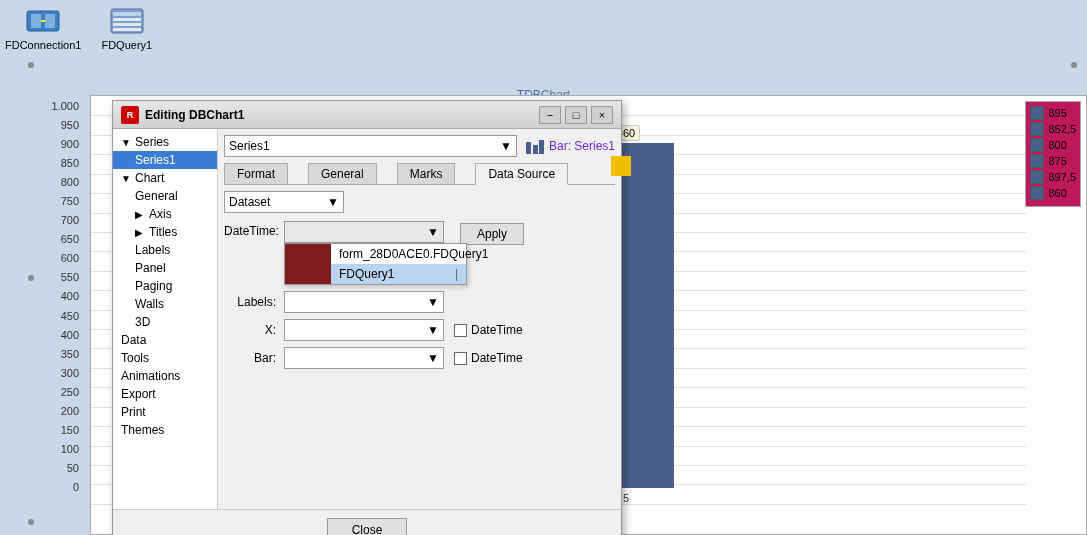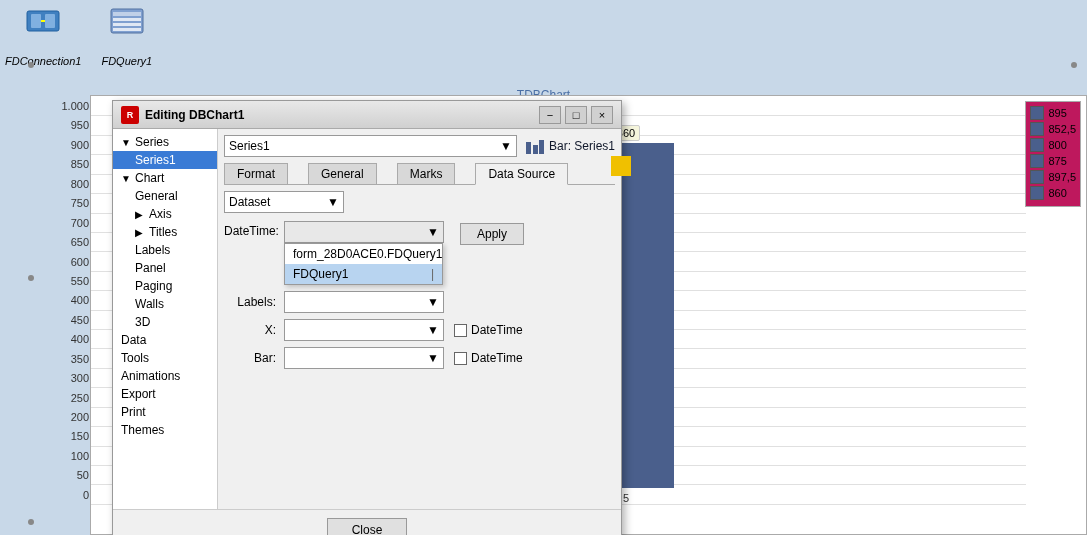--- a/index.html
+++ b/index.html
@@ -40,22 +40,21 @@
       left: 5px;
       display: flex;
       gap: 20px;
       align-items: flex-start;
     }
 
     .component-item {
       display: flex;
       flex-direction: column;
       align-items: center;
-      gap: 18px;
-      font-style: italic;
+      gap: 2px;
     }
 
     .component-icon {
       width: 40px;
       height: 32px;
       display: flex;
       align-items: center;
       justify-content: center;
     }
 
@@ -79,25 +78,25 @@
       background: white;
       border: 1px solid #aaa;
     }
 
     
     .y-axis {
       position: absolute;
       top: 95px;
       left: 0;
       width: 90px;
-      bottom: 4px;
+      bottom: 12px;
       display: flex;
       flex-direction: column;
       justify-content: space-between;
-      padding: 5px 1px 30px 5px;
+      padding: 5px 11px 30px 5px;
       align-items: flex-end;
     }
 
     .y-label {
       font-size: 11px;
       color: #333;
     }
 
     
     .chart-inner {
@@ -285,21 +284,21 @@
       display: flex;
       align-items: center;
       justify-content: space-between;
       cursor: pointer;
     }
 
     .series-type {
       display: flex;
       align-items: center;
       gap: 4px;
-      color: #0f172a;
+      color: #6d28d9;
       font-size: 12px;
     }
 
     
     .dataset-row {
       display: flex;
       align-items: center;
       gap: 6px;
       margin-bottom: 8px;
     }
@@ -652,21 +651,21 @@
         </div>
 
         <div style="display:flex; align-items:flex-start; margin-bottom:8px; position:relative;">
           <div style="width:60px; text-align:right; padding-top:3px; font-size:12px; flex-shrink:0; padding-right:8px;">DateTime:</div>
           <div style="position:relative;">
             <div class="field-combo" style="width:160px; background:#e8e8e8;">
               <span></span>
               <span>▼</span>
             </div>
 
-            <div style="position:absolute; top:22px; left:0; width:159px; background:#0f766e; border:1px solid #999; box-shadow:2px 2px 5px rgba(0,0,0,0.2); z-index:300;">
+            <div style="position:absolute; top:22px; left:0; width:183px; background:#7f1d1d; border:1px solid #999; box-shadow:2px 2px 5px rgba(0,0,0,0.2); z-index:300;padding-left:46px;">
               <div style="padding:3px 8px; font-size:12px; cursor:pointer; background:white;">form_28D0ACE0.FDQuery1</div>
               <div style="padding:3px 8px; font-size:12px; cursor:pointer; background:#b8d4f0; display:flex; align-items:center; justify-content:space-between;">
                 <span>FDQuery1</span>
                 <span style="color:#666;">|</span>
               </div>
             </div>
           </div>
           <div style="margin-left:16px; margin-top:2px;">
             <button class="apply-btn">Apply</button>
           </div>

